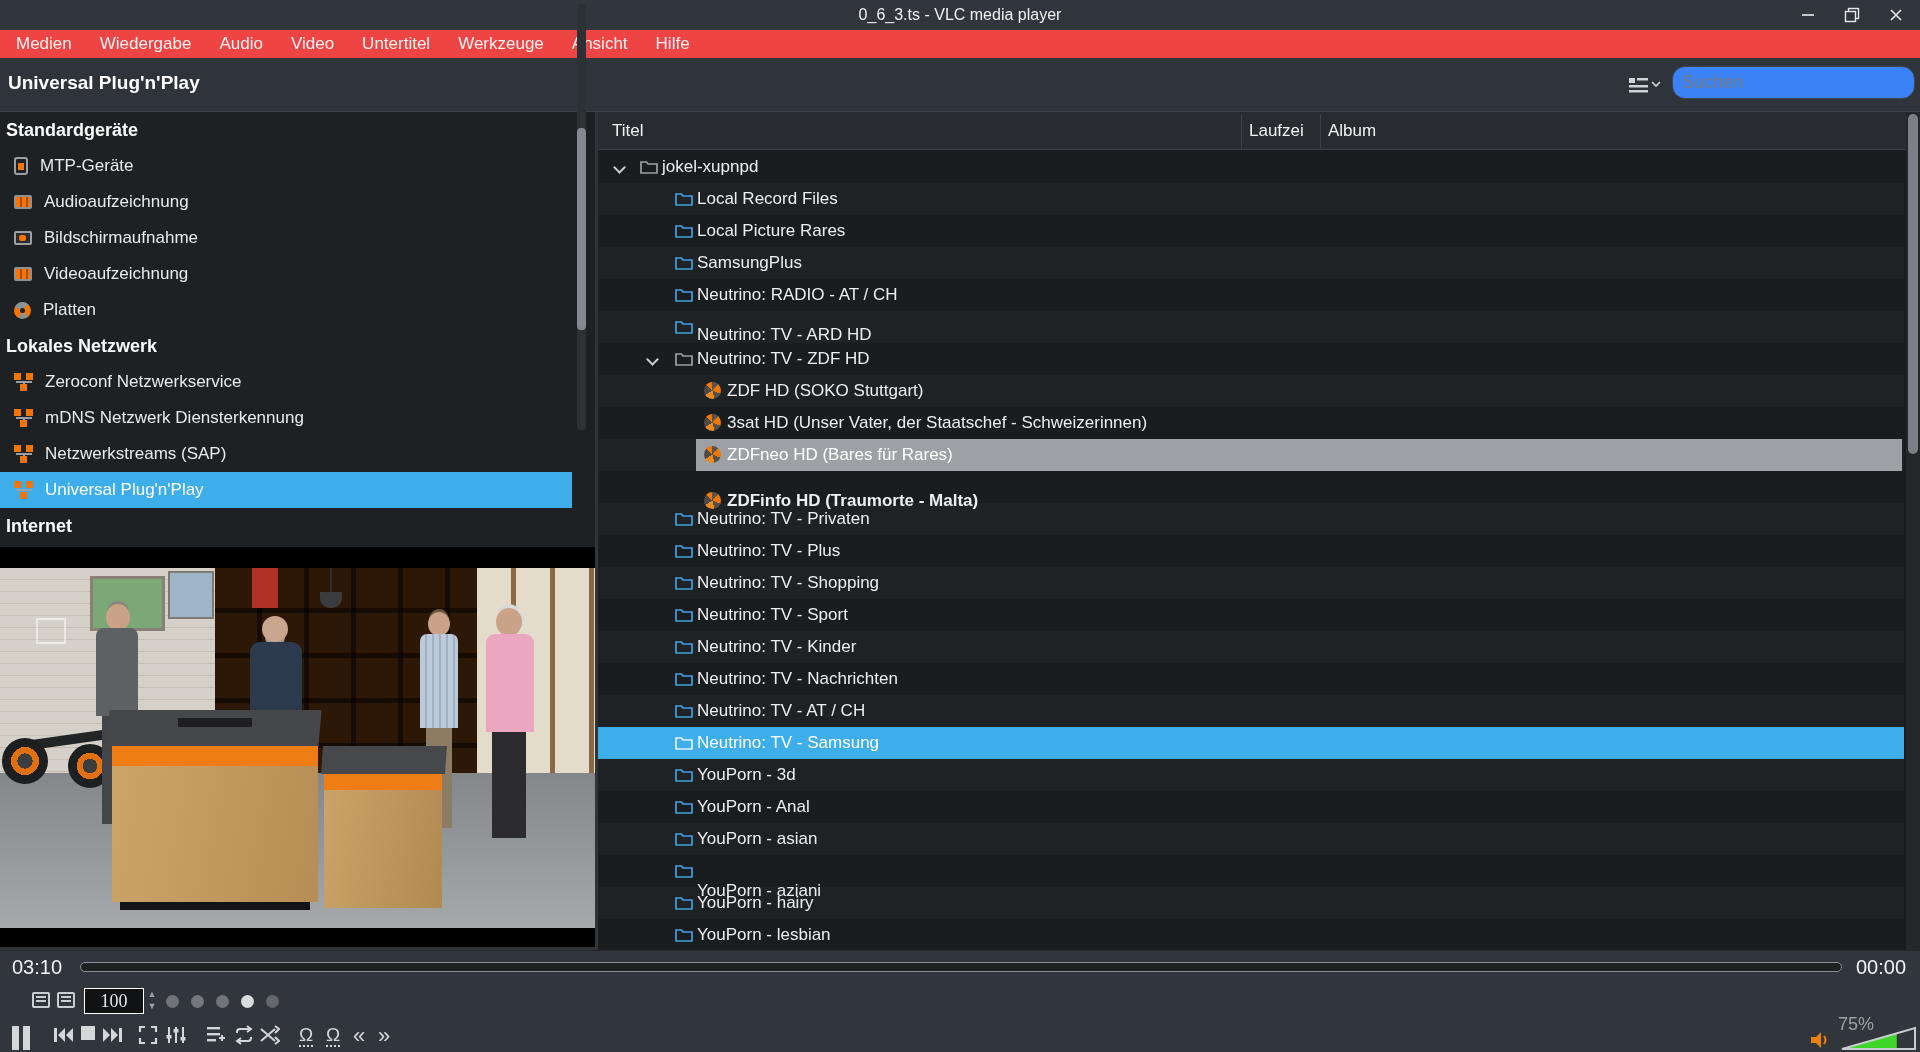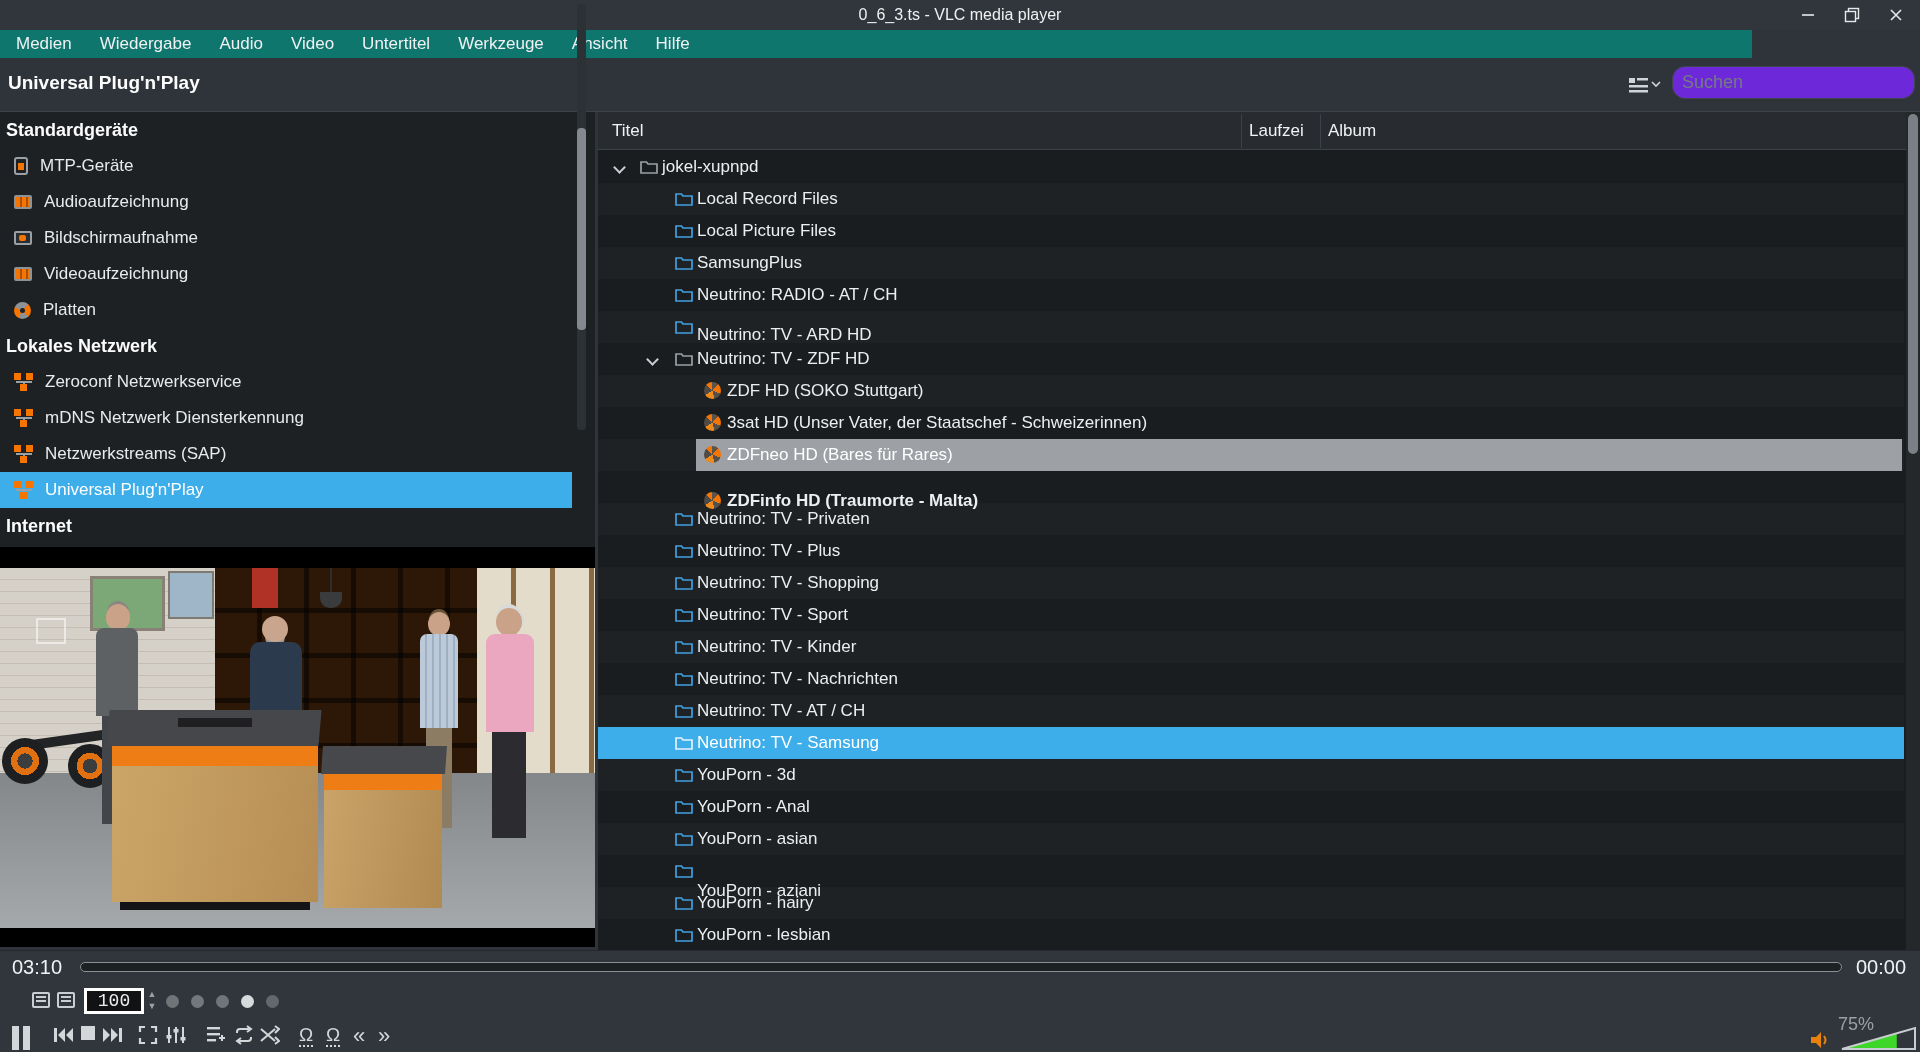--- a/index.html
+++ b/index.html
@@ -6,28 +6,28 @@
   html,body{background:#17191b;font-family:"Liberation Sans",sans-serif}
   #app{position:relative;width:1920px;height:1052px;background:#2f343a;color:#eceff1;overflow:hidden}
 
   
   #titlebar{position:absolute;left:0;top:0;width:1920px;height:30px;background:#31363c}
   #win-title{position:absolute;left:0;top:0;width:100%;height:30px;line-height:30px;text-align:center;font-size:16px;color:#eff1f2}
   .winbtn{position:absolute;top:4px;width:24px;height:22px;display:flex;align-items:center;justify-content:center}
   #btn-min{left:1796px}#btn-max{left:1840px}#btn-close{left:1884px}
 
   
-  #menubar{position:absolute;left:0;top:30px;width:1752px;height:28px;background:#0f766e;display:flex;align-items:flex-start;padding-left:2px}
+  #menubar{position:absolute;left:0;top:30px;width:1920px;height:28px;background:#ef4444;display:flex;align-items:flex-start;padding-left:2px}
   .menu-item{padding:0 14px;font-size:17px;color:#eff1f2;line-height:28px}
 
   
   #toolbar{position:absolute;left:0;top:58px;width:1920px;height:54px;background:#2f343a}
   #page-title{position:absolute;left:8px;top:14px;font-size:19px;font-weight:bold;color:#fcfcfc}
   #filter-btn{position:absolute;left:1628px;top:14px;width:34px;height:24px;display:flex;align-items:center;color:#cfd4d8}
-  #search-box{position:absolute;left:1672px;top:8px;width:243px;height:33px;background:#6d28d9;border:1px solid #41474d;border-radius:13px;color:#eceff1;font-size:18px;padding:0 9px;outline:none}
+  #search-box{position:absolute;left:1672px;top:8px;width:243px;height:33px;background:#3b82f6;border:1px solid #41474d;border-radius:13px;color:#eceff1;font-size:18px;padding:0 9px;outline:none}
   #search-box::placeholder{color:#747b81}
   #top-sep{position:absolute;left:0;top:111px;width:1920px;height:1px;background:#3d4248}
 
   
   #sidebar{position:absolute;left:0;top:112px;width:595px;height:435px;background:#1d2124;overflow:hidden}
   .sb-header{height:36px;display:flex;align-items:center;padding-left:6px;font-size:18px;font-weight:bold;color:#fcfcfc;width:572px}
   .sb-item{height:36px;display:flex;align-items:center;padding-left:14px;font-size:17px;color:#e8ebed;width:572px}
   .sb-item.selected{background:#3daee9;color:#ffffff}
   .sb-icon{display:inline-block;margin-right:12px;flex:none}
   .sb-label{white-space:nowrap}
@@ -72,21 +72,21 @@
   #main-scroll-handle{position:absolute;left:1310px;top:2px;width:10px;height:340px;background:#7a8085;border-radius:5px}
 
   
   #bottombar{position:absolute;left:0;top:950px;width:1920px;height:102px;background:#31363c;border-top:1px solid #25292d}
   #time-elapsed{position:absolute;left:12px;top:5px;font-size:20px;color:#f0f2f3}
   #time-remaining{position:absolute;left:1856px;top:5px;font-size:20px;color:#f0f2f3}
   #seek{position:absolute;left:80px;top:11px;width:1762px;height:10px;border:1px solid #8a9095;border-radius:5px;background:#1e2124}
   .tt-icon{position:absolute;top:41px;width:18px;height:16px;border:2px solid #c9ced2;border-radius:2px}
   .tt-icon::after{content:"";position:absolute;left:2px;top:2px;right:2px;height:2px;background:#c9ced2;box-shadow:0 4px 0 #c9ced2}
   #tt1{left:32px}#tt2{left:57px}
-  #spinbox{position:absolute;left:84px;top:37px;width:60px;height:26px;background:#101214;border:3px solid #ffffff;color:#e9ebed;font-size:18px;text-align:center;font-family:Liberation Mono, monospace}
+  #spinbox{position:absolute;left:84px;top:37px;width:60px;height:26px;background:#101214;border:1px solid #ffffff;color:#e9ebed;font-size:18px;text-align:center;font-family:Liberation Serif, serif}
   #spin-arrows{position:absolute;left:146px;top:37px;width:12px;height:26px;color:#9aa0a6;font-size:9px;line-height:12px;text-align:center}
   .dot{position:absolute;top:44px;width:13px;height:13px;border-radius:50%}
   .ctl{position:absolute;top:74px;display:flex;align-items:center;justify-content:center;color:#d3d7da}
   .ctl svg{display:block}
   .omega{font-size:19px;color:#d3d7da;border-bottom:2px dotted #d3d7da;line-height:20px}
   .chv{font-size:22px;color:#d3d7da;line-height:22px}
   #vol-label{position:absolute;left:1838px;top:63px;font-size:18px;color:#9aa0a4}
   #vol-slider{position:absolute;left:1840px;top:74px}
   #vol-speaker{position:absolute;left:1810px;top:80px}
 </style>
@@ -250,21 +250,21 @@
         <div class="trow alt" style="top: 32px;">
           <span class="t-icon" style="left: 77px;"><svg width="18" height="16" viewBox="0 0 18 16">
               <path d="M1 14 V3 h5.5 l1.5 2 H17 v9 z" fill="none" stroke="#42a0e0" stroke-width="1.7"></path>
             </svg></span>
           <span class="t-label" style="left: 99px;">Local Record Files</span>
         </div>
         <div class="trow" style="top: 64px;">
           <span class="t-icon" style="left: 77px;"><svg width="18" height="16" viewBox="0 0 18 16">
               <path d="M1 14 V3 h5.5 l1.5 2 H17 v9 z" fill="none" stroke="#42a0e0" stroke-width="1.7"></path>
             </svg></span>
-          <span class="t-label" style="left: 99px;">Local Picture Files</span>
+          <span class="t-label" style="left: 99px;">Local Picture Rares</span>
         </div>
         <div class="trow alt" style="top: 96px;">
           <span class="t-icon" style="left: 77px;"><svg width="18" height="16" viewBox="0 0 18 16">
               <path d="M1 14 V3 h5.5 l1.5 2 H17 v9 z" fill="none" stroke="#42a0e0" stroke-width="1.7"></path>
             </svg></span>
           <span class="t-label" style="left: 99px;">SamsungPlus</span>
         </div>
         <div class="trow" style="top: 128px;">
           <span class="t-icon" style="left: 77px;"><svg width="18" height="16" viewBox="0 0 18 16">
               <path d="M1 14 V3 h5.5 l1.5 2 H17 v9 z" fill="none" stroke="#42a0e0" stroke-width="1.7"></path>

